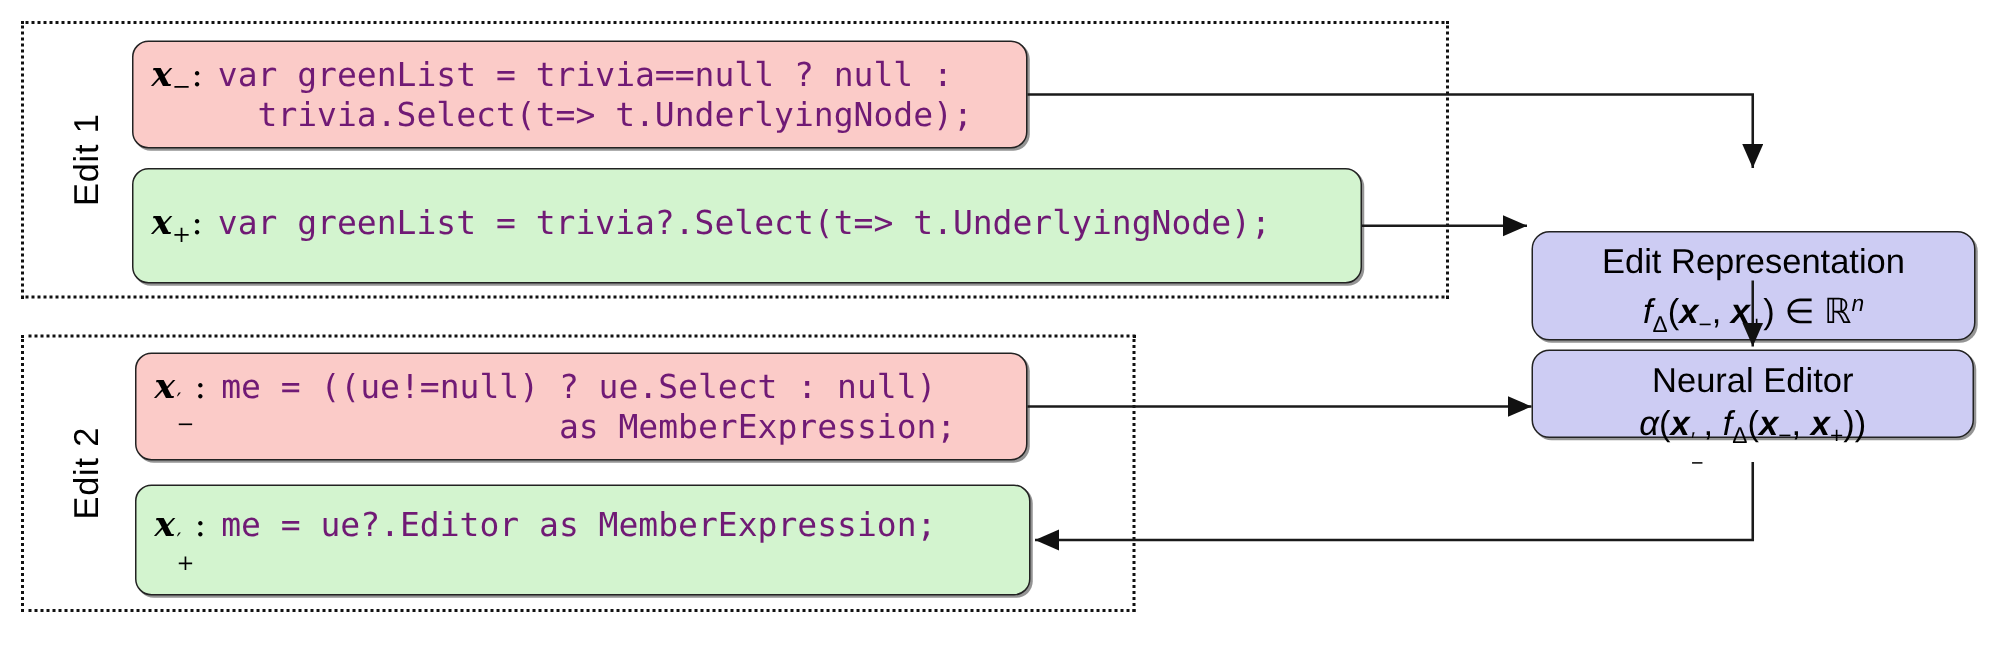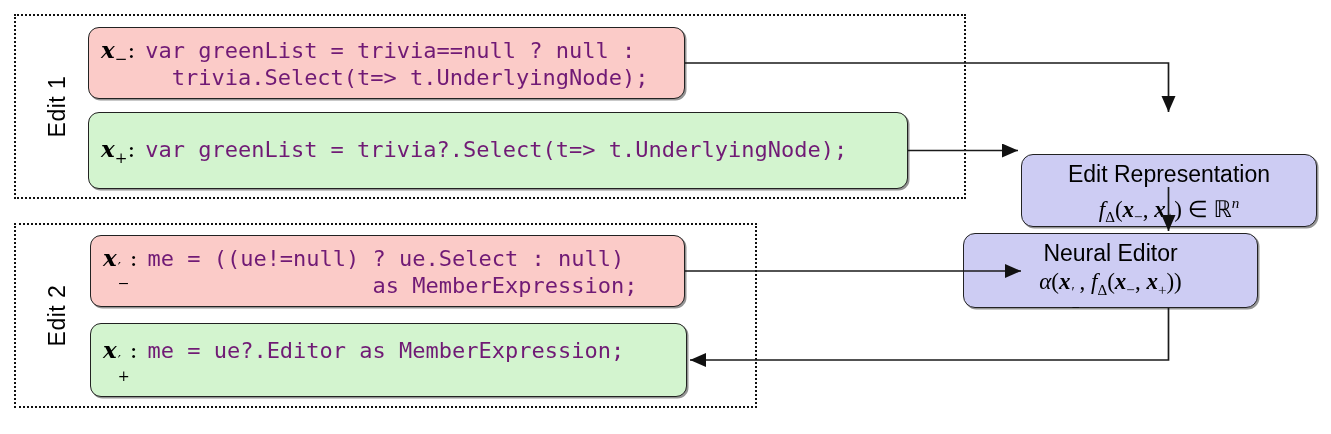--- a/index.html
+++ b/index.html
@@ -36,21 +36,21 @@
   }
   .modelbox{
     position:absolute;box-sizing:border-box;z-index:2;
     border:1.6px solid #222;border-radius:12px;
     background:var(--model-bg,#cdccf3);
     box-shadow:1.5px 1.5px 0 rgba(60,60,60,.55);
     text-align:center;padding-top:5px;
   }
   .modelbox .title{font-size:23px;line-height:28px;color:#000;}
   .modelbox .formula{
-    font-family:Liberation Serif, serif;font-size:23px;line-height:30px;color:#000;
+    font-family:Liberation Sans, sans-serif;font-size:23px;line-height:30px;color:#000;
   }
   .ps{
     display:inline-flex;flex-direction:column;align-items:flex-start;
     font-size:.62em;line-height:1.05;vertical-align:-0.55em;
     font-style:normal;font-weight:normal;margin-left:1px;
   }
   svg.arrows{position:absolute;left:0;top:0;z-index:3;pointer-events:none;}
   svg.arrows path{stroke:var(--line,#1a1a1a);stroke-width:1.7;fill:none;}
 </style>
 </head>
@@ -115,21 +115,21 @@
           </span>:</span>
       <pre class="code">me = ue?.Editor as MemberExpression;</pre>
     </div>
   </div>
 
   <div class="modelbox" style="left:1021px;top:114px;width:296px;height:73px;margin-top:40px;">
     <div class="title">Edit Representation</div>
     <div class="formula"><i>f</i><sub>Δ</sub>(<b><i>x</i></b><sub>−</sub>, <b><i>x</i></b><sub>+</sub>) ∈ ℝ<sup><i>n</i></sup></div>
   </div>
 
-  <div class="modelbox" style="left:963px;top:233px;width:295px;height:75px;">
+  <div class="modelbox" style="left:1021px;top:233px;width:295px;height:59px;">
     <div class="title">Neural Editor</div>
     <div class="formula"><i>α</i>(<b><i>x</i></b><span class="ps">
           <span>′</span>
           <span>−</span>
         </span>, <i>f</i><sub>Δ</sub>(<b><i>x</i></b><sub>−</sub>, <b><i>x</i></b><sub>+</sub>))</div>
   </div>
 
 </div>
 
 </body></html>

